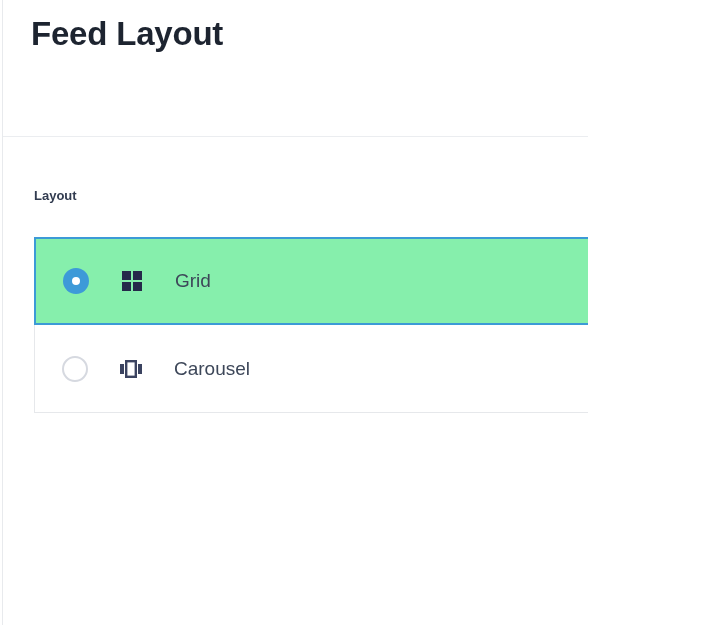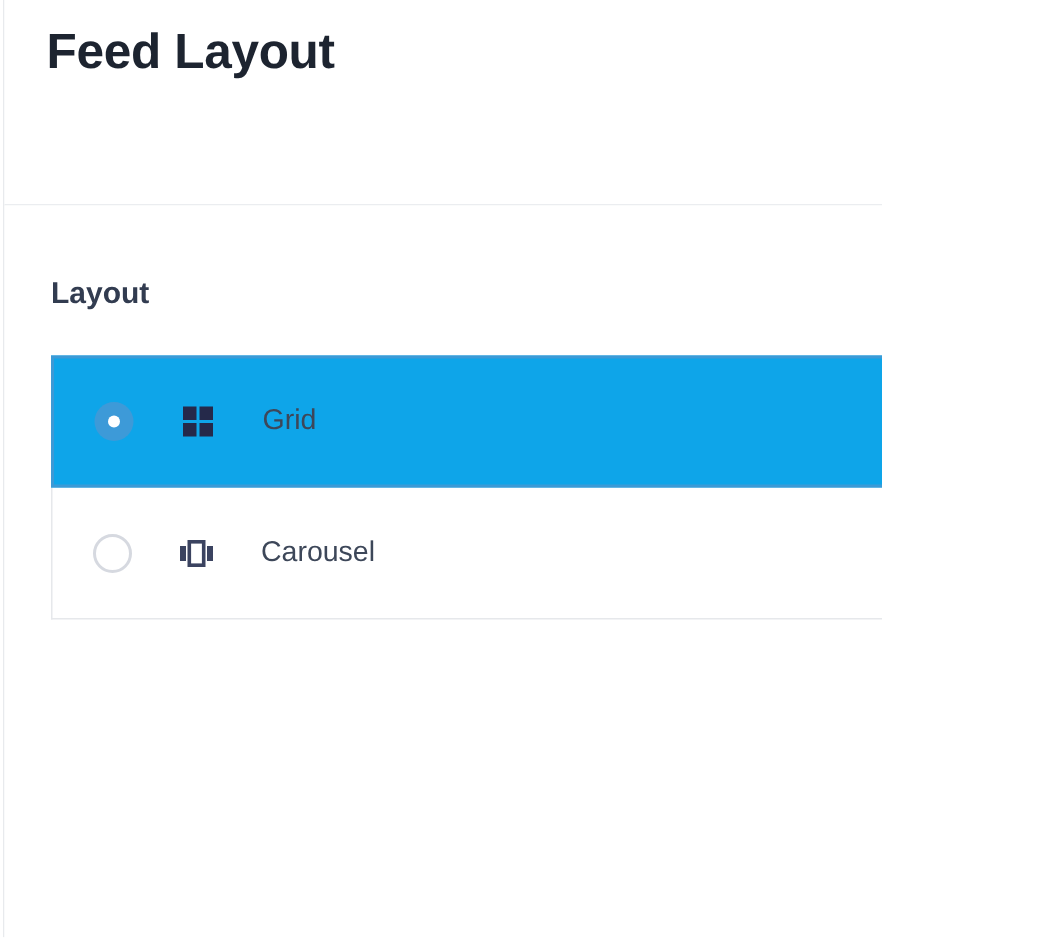--- a/index.html
+++ b/index.html
@@ -65,21 +65,21 @@
     top: 137px;
     right: 0;
     bottom: 0;
     background: #ffffff;
   }
 
   .field-label {
     position: absolute;
     left: 31px;
     top: 48px;
-    font-size: 20px;
+    font-size: 13px;
     line-height: 22px;
     font-weight: 600;
     color: #323c50;
     white-space: nowrap;
   }
 
   
   .option-list {
     position: absolute;
     left: 31px;
@@ -96,21 +96,21 @@
     align-items: center;
     background: #ffffff;
     border: 1px solid #e6e8eb;
     border-bottom: none;
     padding-left: 27px;
   }
   .option-row:last-child {
     border-bottom: 1px solid #e6e8eb;
   }
   .option-row.selected {
-    background: #0ea5e9;
+    background: #86efac;
     border: 2px solid #3c9ad6;
     z-index: 3;
   }
   .option-row.selected + .option-row {
     border-top: none;
   }
 
   
   .radio {
     position: relative;

